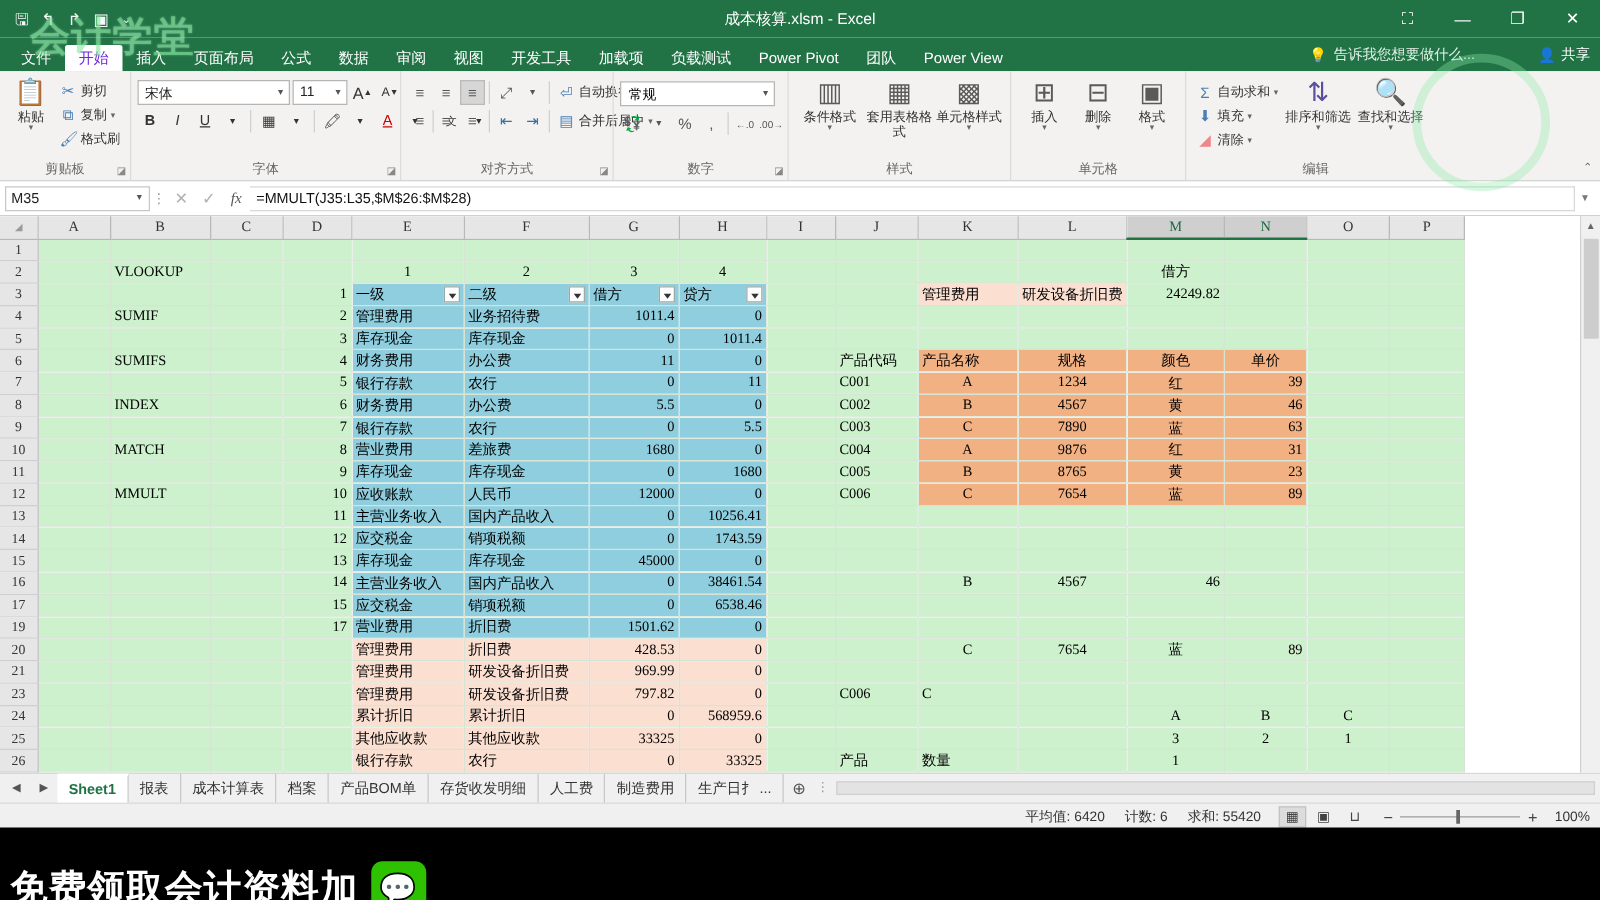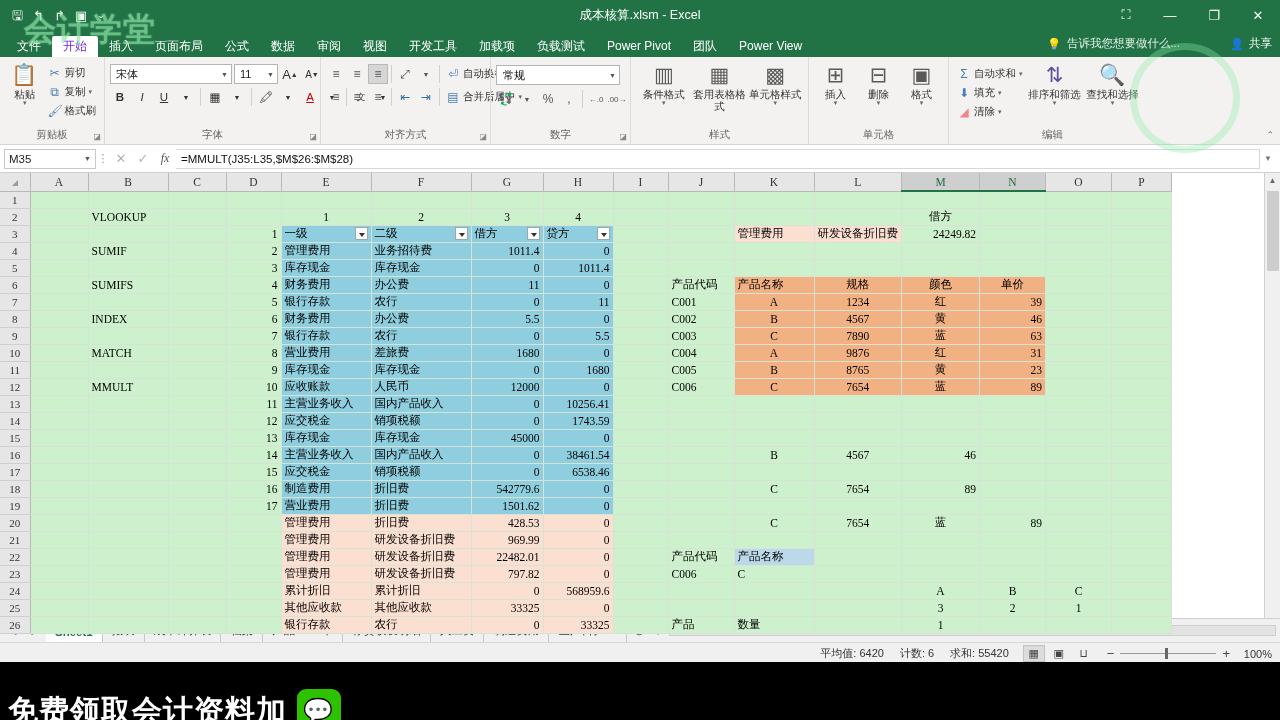--- a/index.html
+++ b/index.html
@@ -104,21 +104,21 @@
     border:1px solid #b5b5b5; background:#fff; width:124px; height:20px;
     display:flex; align-items:center; padding:0 3px 0 6px; font-size:11px; margin-bottom:4px;
   }
 
   
   .fbar {
     height:28px; background:#fff; border-bottom:1px solid #d0d0d0;
     display:flex; align-items:center; padding:0 4px;
   }
   .namebox {
-    width:92px; height:20px; border:1px solid #c8c8c8; background:#fff;
+    width:116px; height:20px; border:1px solid #c8c8c8; background:#fff;
     display:flex; align-items:center; padding:0 4px; font-size:11.5px; color:#222;
   }
   .namebox .cv { margin-left:auto; font-size:7px; color:#555; }
   .fb-dots { width:14px; text-align:center; color:#999; font-size:11px; }
   .fb-btn { width:22px; text-align:center; color:#b3b3b3; font-size:13px; }
   .fb-fx { width:22px; text-align:center; color:#555; font-size:12px; font-style:italic; font-family:"Liberation Serif",serif; }
   .fb-input {
     flex:1; height:20px; border:1px solid #d8d8d8; border-left:none; background:#fff;
     display:flex; align-items:center; padding:0 5px; font-size:11.5px; color:#111;
   }
@@ -844,39 +844,20 @@
           <td class="green"></td>
           <td class="green"></td>
           <td class="green"></td>
           <td class="green"></td>
           <td class="green"></td>
           <td class="green"></td>
           <td class="green"></td>
           <td class="green"></td>
         </tr>
         <tr>
-          <th class="rh">18</th>
-          <td class="green"></td>
-          <td class="green"></td>
-          <td class="green"></td>
-          <td class="green r">16</td>
-          <td class="blue">制造费用</td>
-          <td class="blue">折旧费</td>
-          <td class="blue r">542779.6</td>
-          <td class="blue r">0</td>
-          <td class="green"></td>
-          <td class="green"></td>
-          <td class="green c">C</td>
-          <td class="green c">7654</td>
-          <td class="green r">89</td>
-          <td class="green"></td>
-          <td class="green"></td>
-          <td class="green"></td>
-        </tr>
-        <tr>
           <th class="rh">19</th>
           <td class="green"></td>
           <td class="green"></td>
           <td class="green"></td>
           <td class="green r">17</td>
           <td class="blue">营业费用</td>
           <td class="blue">折旧费</td>
           <td class="blue r">1501.62</td>
           <td class="blue r">0</td>
           <td class="green"></td>
@@ -913,39 +894,20 @@
           <td class="green"></td>
           <td class="green"></td>
           <td class="green"></td>
           <td class="peach">管理费用</td>
           <td class="peach">研发设备折旧费</td>
           <td class="peach r">969.99</td>
           <td class="peach r">0</td>
           <td class="green"></td>
           <td class="green"></td>
           <td class="green"></td>
-          <td class="green"></td>
-          <td class="green"></td>
-          <td class="green"></td>
-          <td class="green"></td>
-          <td class="green"></td>
-        </tr>
-        <tr>
-          <th class="rh">22</th>
-          <td class="green"></td>
-          <td class="green"></td>
-          <td class="green"></td>
-          <td class="green"></td>
-          <td class="peach">管理费用</td>
-          <td class="peach">研发设备折旧费</td>
-          <td class="peach r">22482.01</td>
-          <td class="peach r">0</td>
-          <td class="green"></td>
-          <td class="green">产品代码</td>
-          <td class="lblue">产品名称</td>
           <td class="green"></td>
           <td class="green"></td>
           <td class="green"></td>
           <td class="green"></td>
           <td class="green"></td>
         </tr>
         <tr>
           <th class="rh">23</th>
           <td class="green"></td>
           <td class="green"></td>

